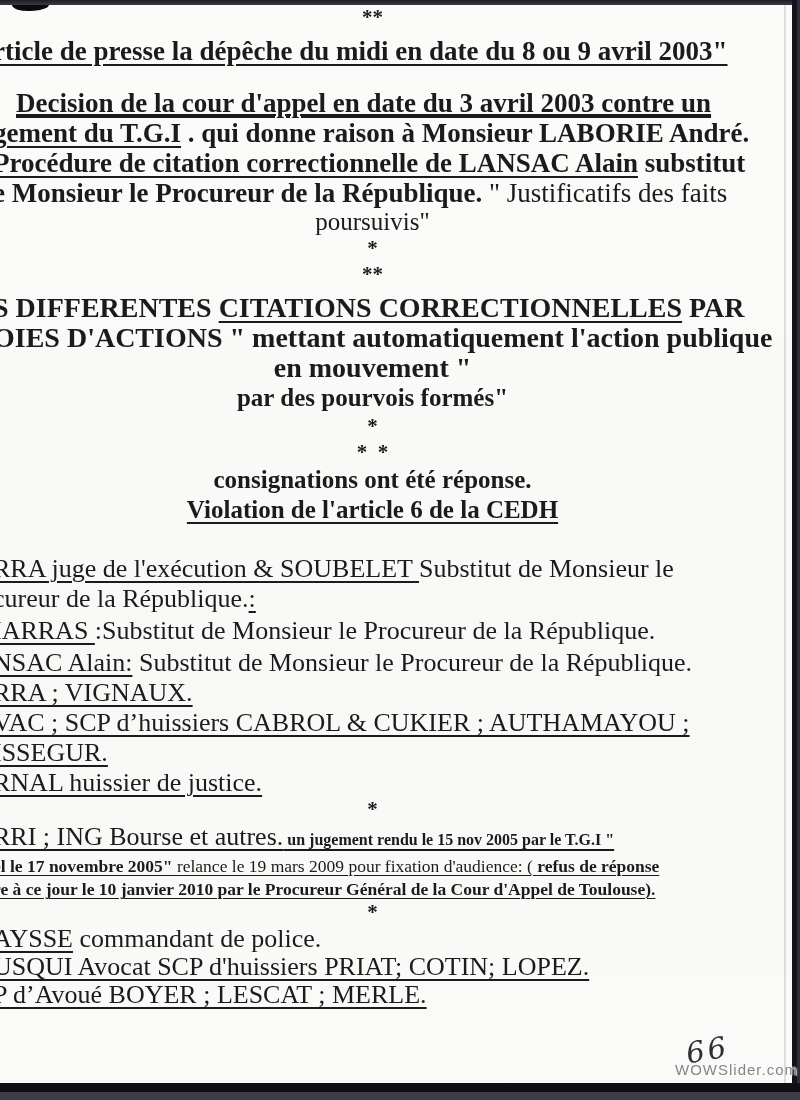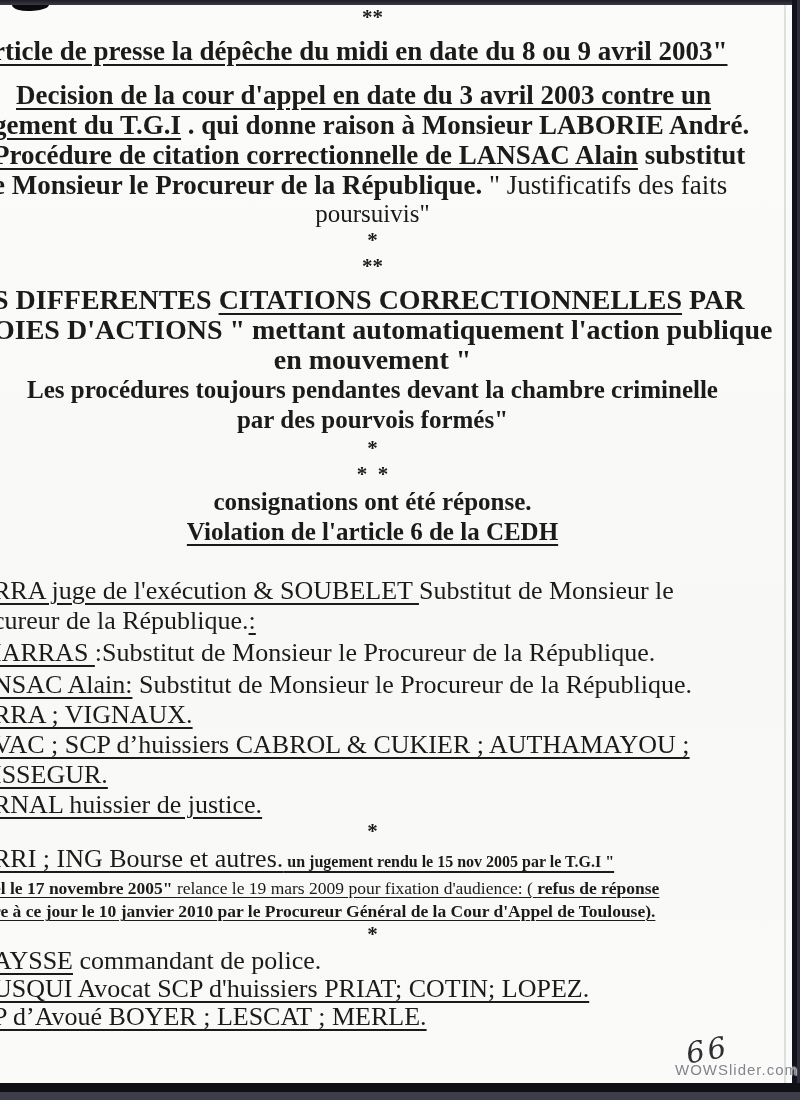--- a/index.html
+++ b/index.html
@@ -50,31 +50,30 @@
              color:#83838c;letter-spacing:1px;
              text-shadow:0 0 2px #ffffff,0 0 1px #ffffff,1px 1px 1px rgba(255,255,255,.6);}
 </style>
 </head>
 <body>
 
 <div class="stage">
   <div class="page-content">
       <div class="line k-star center"><span class="b ">**</span></div>
       <div class="line k-head cut" style="margin-top: 6px;"><span class="b u ">rticle de presse la dépêche du midi en date du 8 ou 9 avril 2003"</span></div>
-      <div class="line k-head ind" style="margin-top: 14px;"><span class="b u ">Decision de la cour d'appel en date du 3 avril 2003 contre un</span></div>
+      <div class="line k-head ind" style="margin-top: 22px; text-decoration: underline;"><span class="b u ">Decision de la cour d'appel en date du 3 avril 2003 contre un</span></div>
       <div class="line k-head cut"><span class="b u ">gement du T.G.I</span><span class="b "> . </span><span class="b i ">qui donne raison à Monsieur LABORIE André.</span></div>
       <div class="line k-head cut"><span class="b i u ">Procédure de citation correctionnelle de LANSAC Alain</span><span class="b i "> substitut</span></div>
       <div class="line k-head cut"><span class="b i ">e Monsieur le Procureur de la République.</span><span class="n "> " Justificatifs des faits</span></div>
       <div class="line k-plain center"><span class="">poursuivis"</span></div>
       <div class="line k-star center"><span class="b ">*</span></div>
       <div class="line k-star center"><span class="b ">**</span></div>
       <div class="line k-caps cut" style="margin-top: 6px;"><span class="b ">S DIFFERENTES </span><span class="b u ">CITATIONS CORRECTIONNELLES</span><span class="b "> PAR</span></div>
       <div class="line k-caps cut"><span class="b ">OIES D'ACTIONS " </span><span class="b i ">mettant automatiquement l'action publique</span></div>
       <div class="line k-caps center"><span class="b i ">en mouvement "</span></div>
-      <div class="line k-cent center"><span class="b i ">Les procédures toujours pendantes devant la chambre criminelle</span></div>
       <div class="line k-cent center"><span class="b i ">par des pourvois formés"</span></div>
       <div class="line k-star center"><span class="b ">*</span></div>
       <div class="line k-star center"><span class="b ">*  *</span></div>
       <div class="line k-cent center"><span class="b i ">consignations ont été réponse.</span></div>
       <div class="line k-cent center"><span class="b i u ">Violation de l'article 6 de la CEDH</span></div>
       <div class="line k-body cut" style="margin-top: 29px;"><span class="u ">RRA juge de l'exécution &amp; SOUBELET </span><span class="">Substitut de Monsieur le</span></div>
       <div class="line k-body cut"><span class="">cureur de la République.</span><span class="u ">:</span></div>
       <div class="line k-body cut" style="margin-top: 2px;"><span class="u ">IARRAS </span><span class="">:Substitut de Monsieur le Procureur de la République.</span></div>
       <div class="line k-body cut" style="margin-top: 2px;"><span class="u ">NSAC Alain:</span><span class=""> Substitut de Monsieur le Procureur de la République.</span></div>
       <div class="line k-body cut"><span class="u ">RRA ; VIGNAUX.</span></div>

